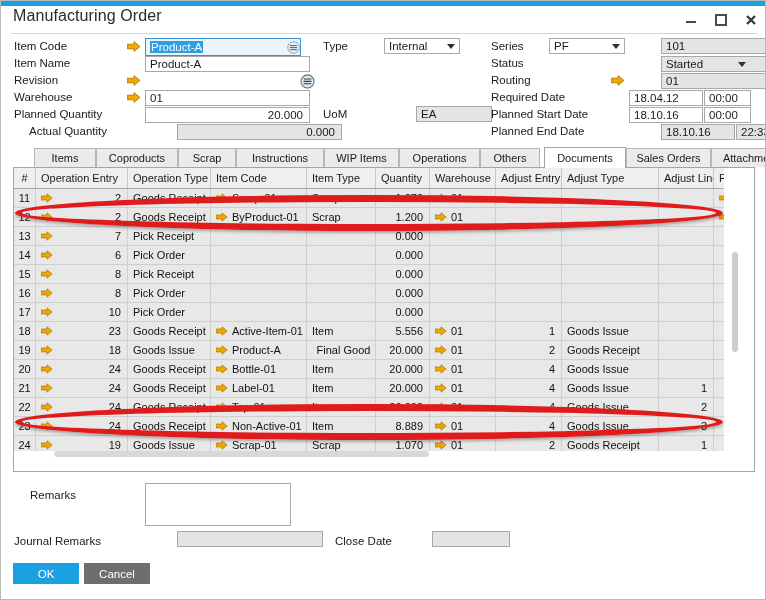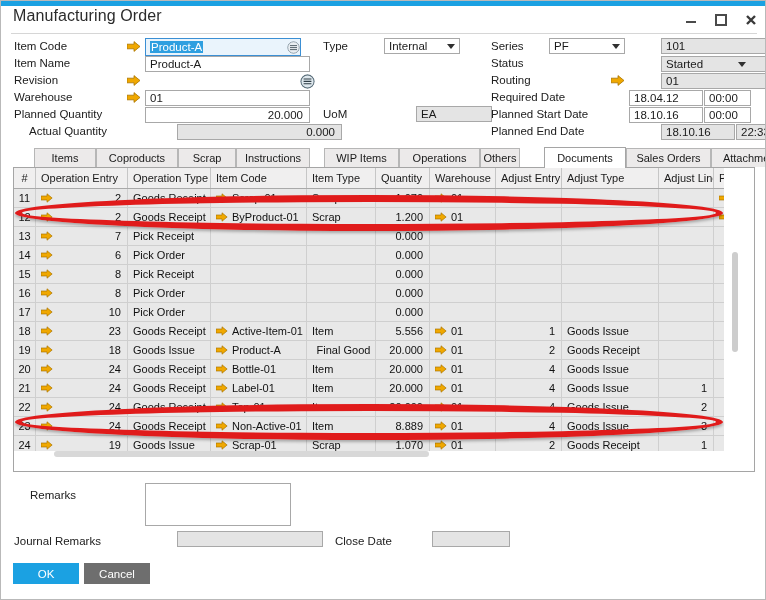--- a/index.html
+++ b/index.html
@@ -296,30 +296,30 @@
   <div class="tabstrip">
       <div class="tab" style="left: 21px; width: 62px;">
         <span>Items</span>
       </div>
       <div class="tab" style="left: 83px; width: 82px;">
         <span>Coproducts</span>
       </div>
       <div class="tab" style="left: 165px; width: 58px;">
         <span>Scrap</span>
       </div>
-      <div class="tab" style="left: 223px; width: 74px;">
+      <div class="tab" style="left: 223px; width: 88px;">
         <span>Instructions</span>
       </div>
       <div class="tab" style="left: 311px; width: 75px;">
         <span>WIP Items</span>
       </div>
       <div class="tab" style="left: 386px; width: 81px;">
         <span>Operations</span>
       </div>
-      <div class="tab" style="left: 467px; width: 40px;">
+      <div class="tab" style="left: 467px; width: 60px;">
         <span>Others</span>
       </div>
       <div class="tab active" style="left: 531px; width: 82px;">
         <span>Documents</span>
       </div>
       <div class="tab" style="left: 613px; width: 85px;">
         <span>Sales Orders</span>
       </div>
       <div class="tab" style="left: 698px; width: 85px;">
         <span>Attachments</span>

